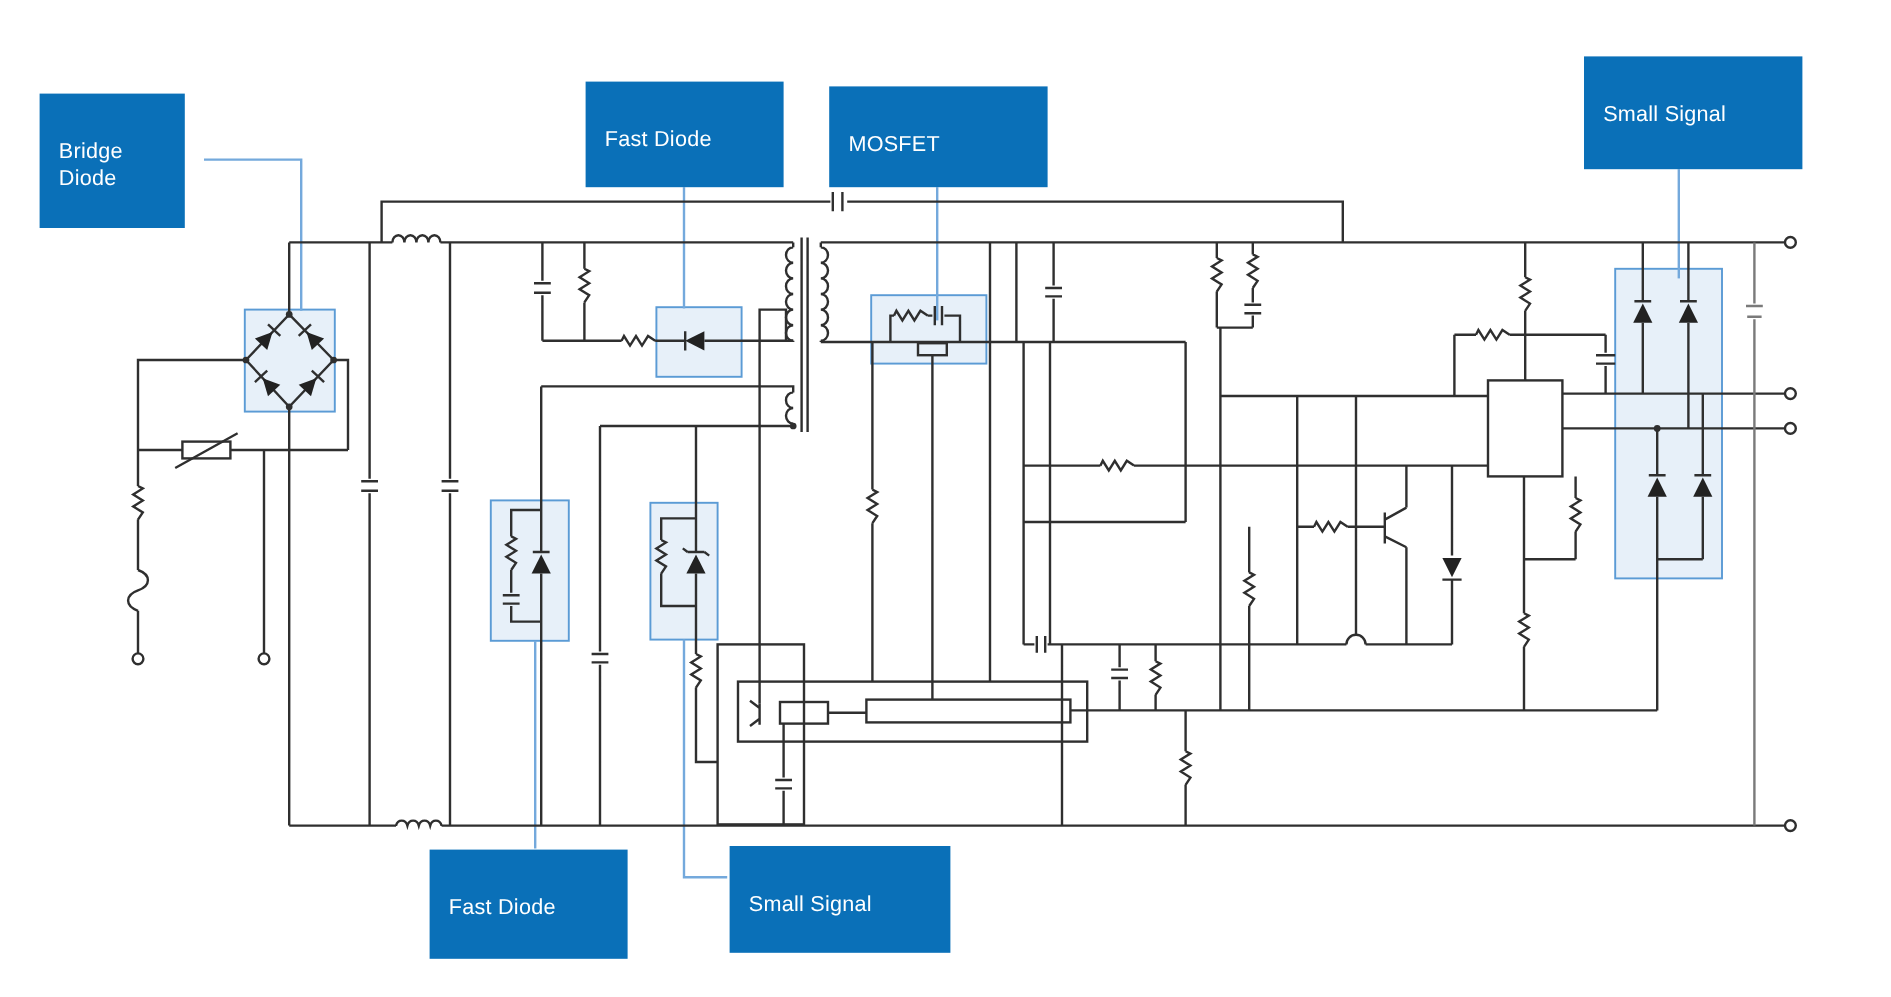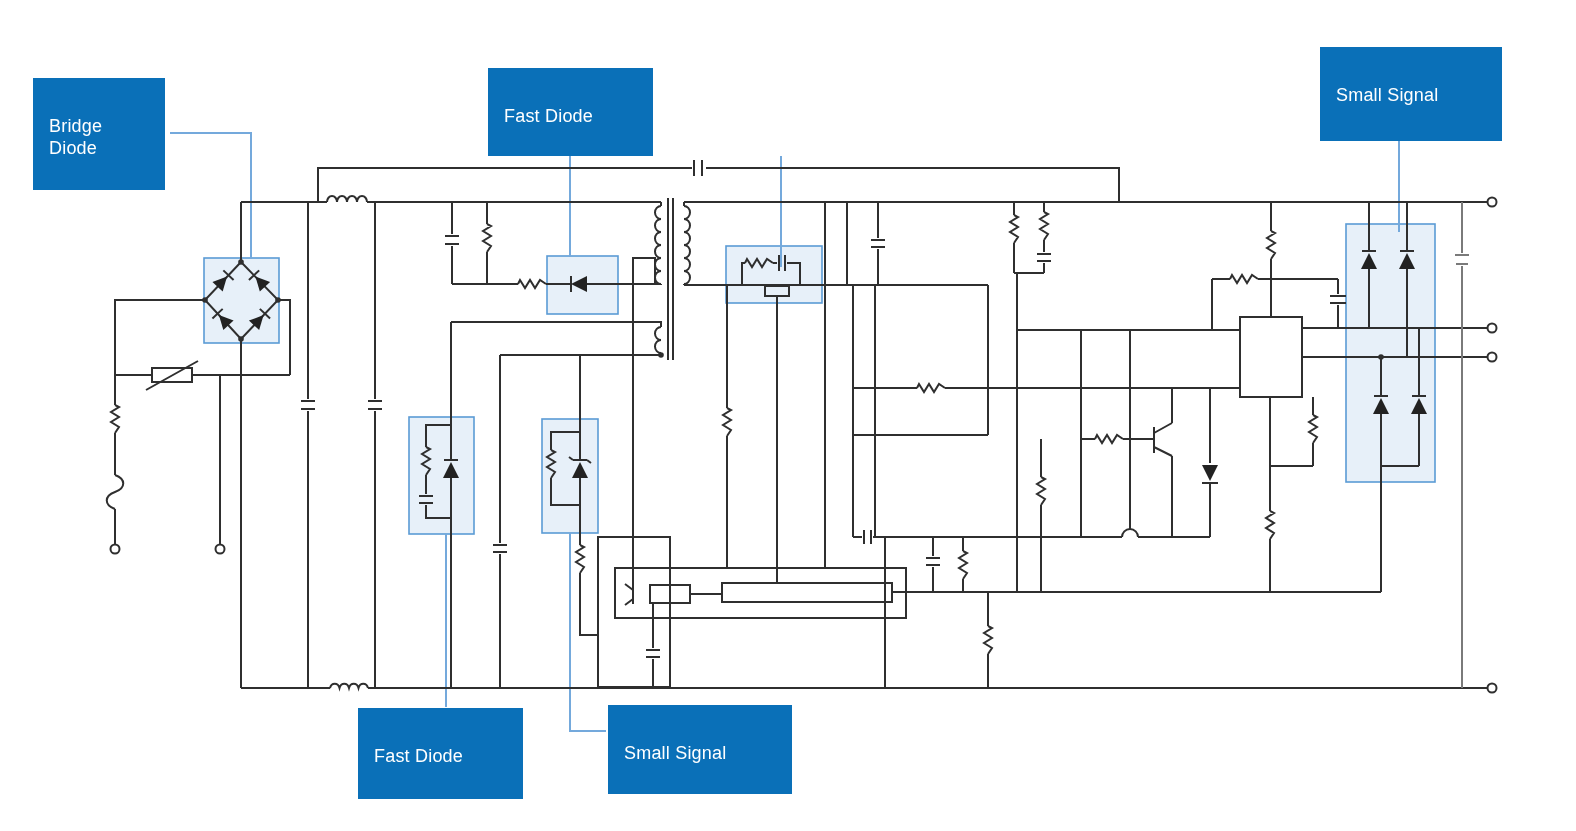--- a/index.html
+++ b/index.html
@@ -185,26 +185,29 @@
       <polygon class="comp" points="1381,398 1373,414 1389,414"></polygon>
       <path class="wire-gray" d="M1462,202 V253 M1455,255 H1469 M1456,264 H1468 M1462,266 V688"></path>
       <circle class="dot" cx="1381" cy="357" r="2.8"></circle>
       <circle class="term" cx="1492" cy="202" r="4.5"></circle>
       <circle class="term" cx="1492" cy="328" r="4.5"></circle>
       <circle class="term" cx="1492" cy="357" r="4.5"></circle>
       <circle class="term" cx="1492" cy="688" r="4.5"></circle>
     </g>
   </svg>
 
-  <div class="callout" style="left:33px;top:78px;width:132px;height:112px;">
+  <div class="callout" style="left:33px;top:78px;width:121px;height:112px;">
     <span class="txt" style="width:72px;">Bridge Diode</span>
   </div>
   <div class="callout" style="left:488px;top:68px;width:165px;height:88px;">
     <span class="txt">Fast Diode</span>
   </div>
+  <div class="callout" style="left:691px;top:72px;width:182px;height:84px;">
+    <span class="txt">MOSFET</span>
+  </div>
   <div class="callout" style="left:1320px;top:47px;width:182px;height:94px;">
     <span class="txt">Small Signal</span>
   </div>
   <div class="callout" style="left:358px;top:708px;width:165px;height:91px;">
     <span class="txt">Fast Diode</span>
   </div>
   <div class="callout" style="left:608px;top:705px;width:184px;height:89px;">
     <span class="txt">Small Signal</span>
   </div>
 

